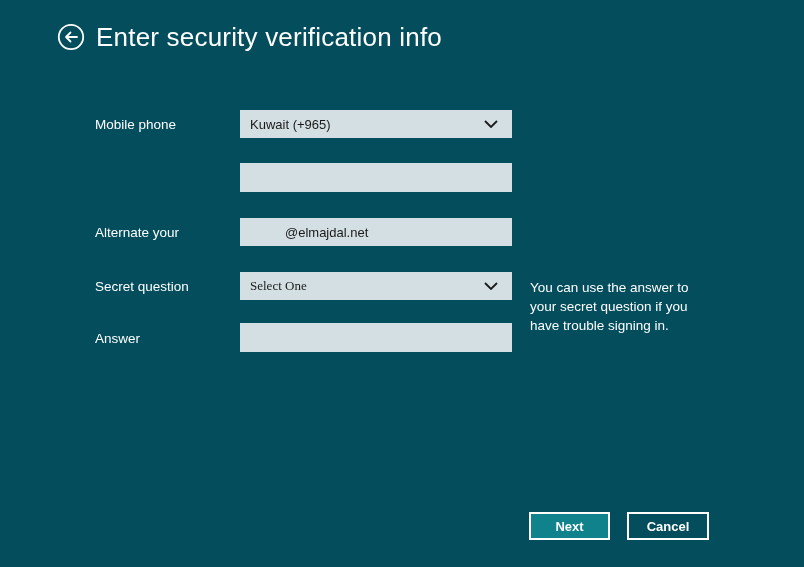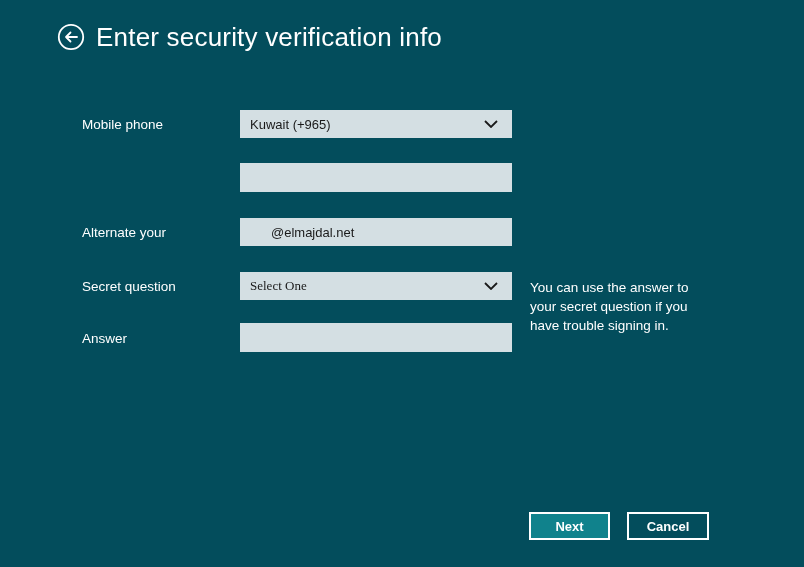--- a/index.html
+++ b/index.html
@@ -41,21 +41,21 @@
     position: absolute;
     left: 96px;
     top: 62px;
     font-size: 13.5px;
     font-weight: 400;
     color: #ffffff;
     white-space: nowrap;
   }
   .field-label {
     position: absolute;
-    left: 82px;
+    left: 95px;
     font-size: 13.5px;
     color: #ffffff;
     white-space: nowrap;
   }
   .lbl-mobile   { top: 117px; }
   .lbl-email    { top: 225px; }
   .lbl-question { top: 279px; }
   .lbl-answer   { top: 331px; }
 
   .control {
@@ -83,21 +83,21 @@
   }
   .dd-country  { top: 110px; gap: 12px; }
   .dd-question { top: 272px; font-family: Liberation Serif, serif; }
 
   .textfield {
     height: 29px;
     padding: 0 10px;
     outline: none;
   }
   .tf-number { top: 163px; }
-  .tf-email  { top: 218px; height: 28px; padding-left: 31px; }
+  .tf-email  { top: 218px; height: 28px; padding-left: 45px; }
   .tf-answer { top: 323px; }
 
   .helper-text {
     position: absolute;
     left: 530px;
     top: 278px;
     width: 180px;
     font-size: 13.5px;
     line-height: 19px;
     color: #ffffff;

